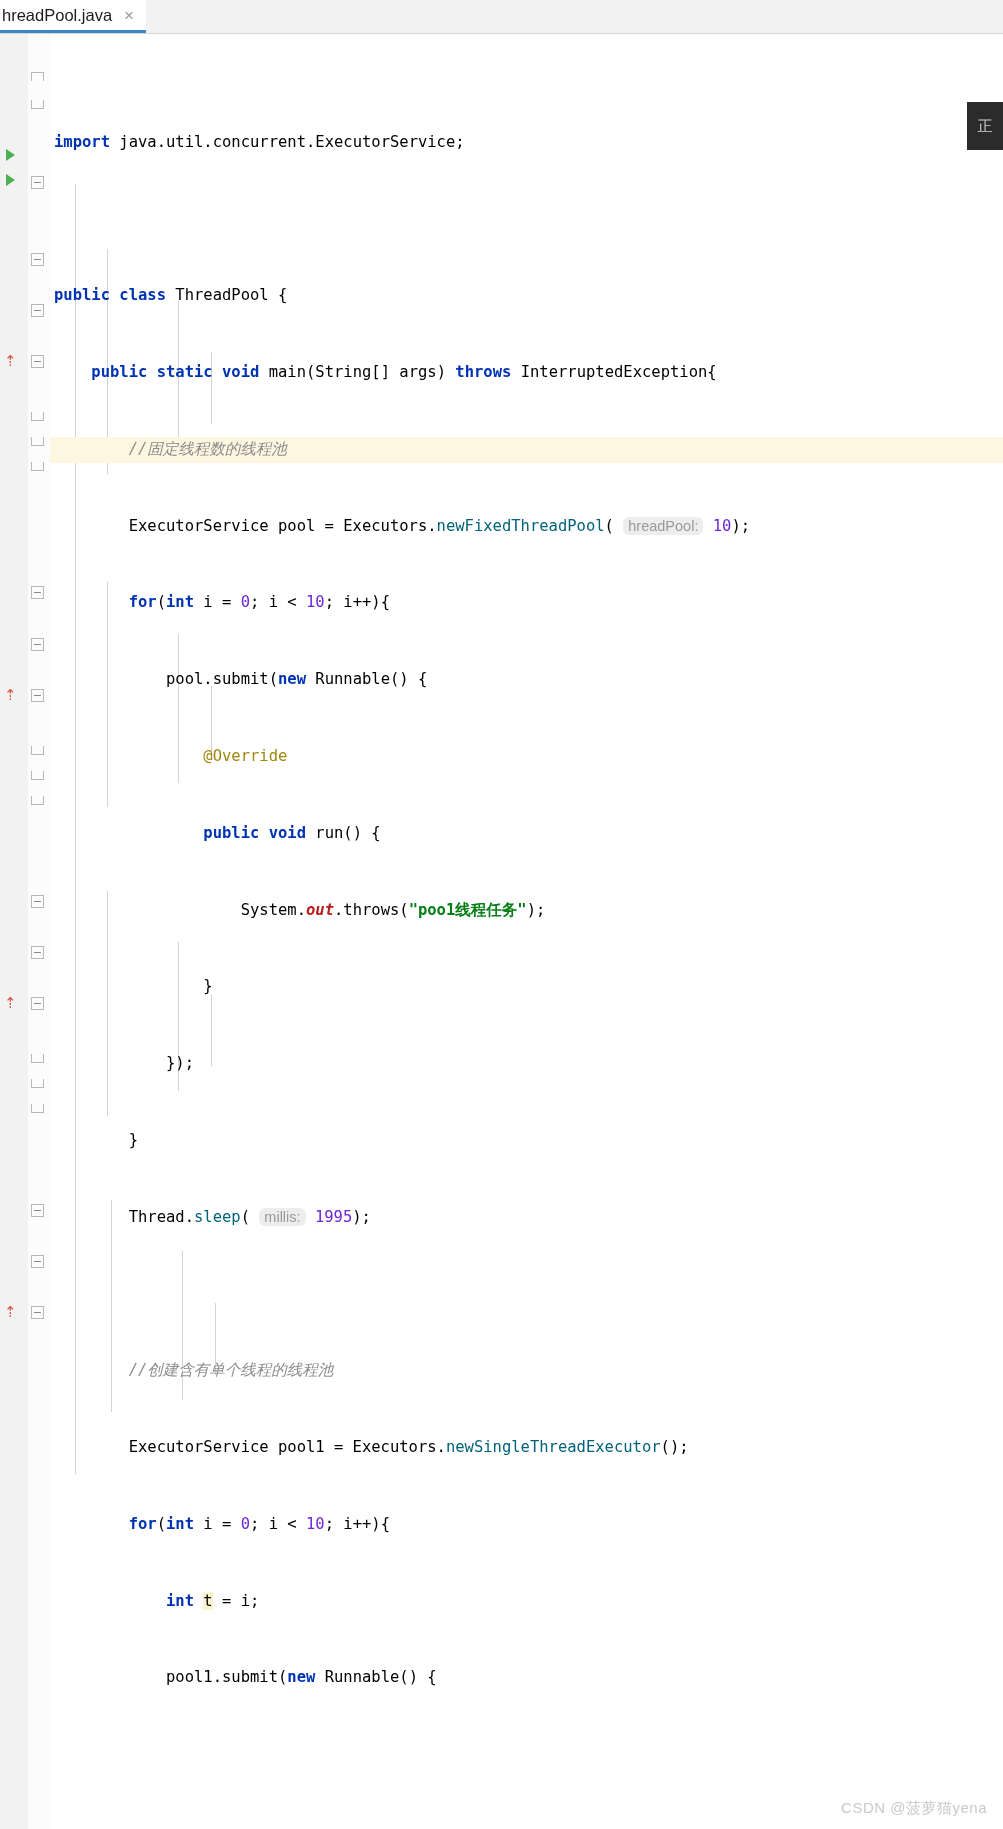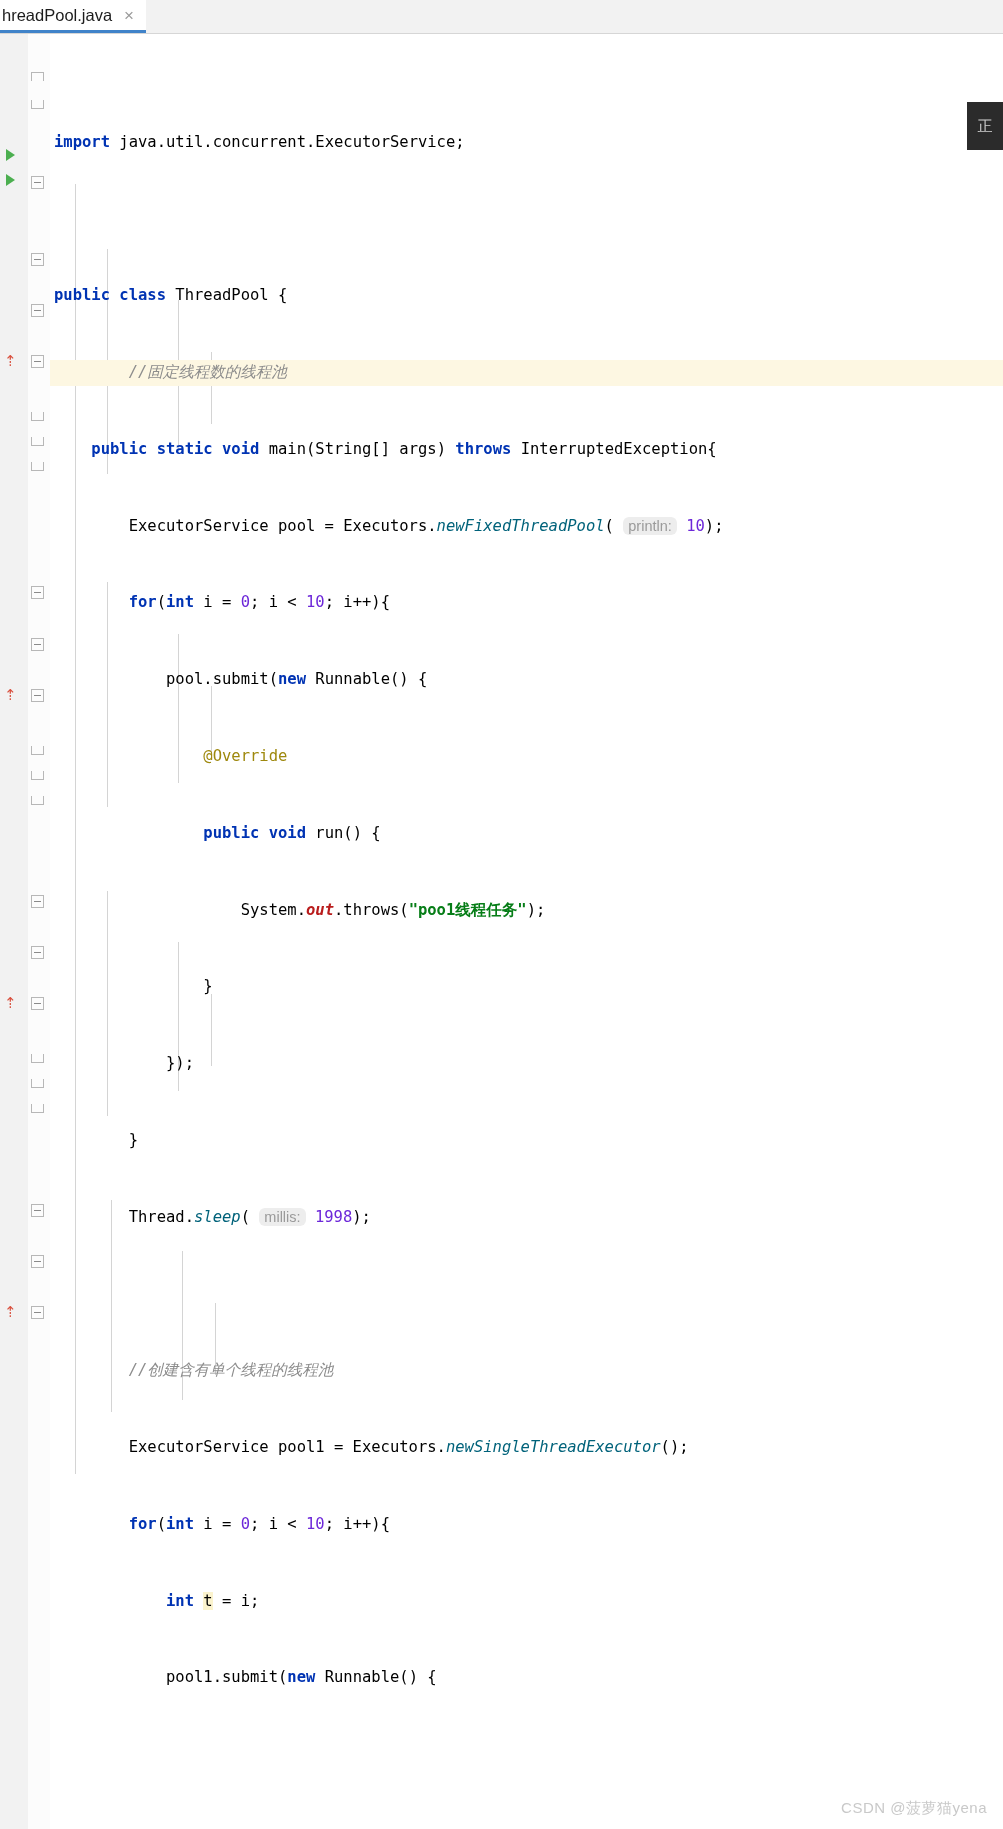--- a/index.html
+++ b/index.html
@@ -168,21 +168,21 @@
   .ln.hl {
     background: #fdf7e2;
   }
 
   
   .kw   { color: #0033b3; font-weight: bold; }
   .num  { color: #6d28d9; }
   .str  { color: #067d17; font-weight: bold; }
   .cmt  { color: #8c8c8c; font-style: italic; }
   .ann  { color: #9e880d; }
-  .meth { color: #00627a; font-style: italic; }
+  .meth { color: #00627a; }
   .stat { color: #b91c1c; font-style: italic; font-weight: bold; }
   .cls  { color: #000000; }
   .plain{ color: #000000; }
   .hint {
     background: #ededed;
     color: #9a9a9a;
     border-radius: 6px;
     padding: 1px 5px;
     font-family: "Liberation Sans", sans-serif;
     font-size: 14.5px;
@@ -280,32 +280,32 @@
   <div class="vline" style="left:211px; top:960px; height:72px;"></div>
   <div class="vline" style="left:215px; top:1269px; height:72px;"></div>
 
   <div id="inspect-badge">正</div>
 
   <div id="code">
 
     <div class="ln" style="margin-top:7px"><span class="kw">import</span> <span class="plain">java.util.concurrent.ExecutorService;</span></div>
     <div class="ln"></div>
     <div class="ln"><span class="kw">public</span> <span class="kw">class</span> <span class="cls">ThreadPool {</span></div>
+    <div class="ln">    <span class="kw">public</span> <span class="kw">static</span> <span class="kw">void</span> <span class="plain">main(String[] args)</span> <span class="kw">throws</span> <span class="plain">InterruptedException{</span></div>
     <div class="ln hl">        <span class="cmt">//固定线程数的线程池</span></div>
-    <div class="ln">    <span class="kw">public</span> <span class="kw">static</span> <span class="kw">void</span> <span class="plain">main(String[] args)</span> <span class="kw">throws</span> <span class="plain">InterruptedException{</span></div>
-    <div class="ln">        <span class="plain">ExecutorService pool = Executors.</span><span class="meth">newFixedThreadPool</span><span class="plain">(</span> <span class="hint">println:</span> <span class="num">10</span><span class="plain">);</span></div>
+    <div class="ln">        <span class="plain">ExecutorService pool = Executors.</span><span class="meth">newFixedThreadPool</span><span class="plain">(</span> <span class="hint">hreadPool:</span> <span class="num">10</span><span class="plain">);</span></div>
     <div class="ln">        <span class="kw">for</span><span class="plain">(</span><span class="kw">int</span> <span class="plain">i = </span><span class="num">0</span><span class="plain">; i &lt; </span><span class="num">10</span><span class="plain">; i++){</span></div>
     <div class="ln">            <span class="plain">pool.submit(</span><span class="kw">new</span> <span class="plain">Runnable() {</span></div>
     <div class="ln">                <span class="ann">@Override</span></div>
     <div class="ln">                <span class="kw">public</span> <span class="kw">void</span> <span class="plain">run() {</span></div>
     <div class="ln">                    <span class="plain">System.</span><span class="stat">out</span><span class="plain">.throws(</span><span class="str">"poo1线程任务"</span><span class="plain">);</span></div>
     <div class="ln">                <span class="plain">}</span></div>
     <div class="ln">            <span class="plain">});</span></div>
     <div class="ln">        <span class="plain">}</span></div>
-    <div class="ln">        <span class="plain">Thread.</span><span class="meth">sleep</span><span class="plain">(</span> <span class="hint">millis:</span> <span class="num">1998</span><span class="plain">);</span></div>
+    <div class="ln">        <span class="plain">Thread.</span><span class="meth">sleep</span><span class="plain">(</span> <span class="hint">millis:</span> <span class="num">1995</span><span class="plain">);</span></div>
     <div class="ln"></div>
     <div class="ln">        <span class="cmt">//创建含有单个线程的线程池</span></div>
     <div class="ln">        <span class="plain">ExecutorService pool1 = Executors.</span><span class="meth">newSingleThreadExecutor</span><span class="plain">();</span></div>
     <div class="ln">        <span class="kw">for</span><span class="plain">(</span><span class="kw">int</span> <span class="plain">i = </span><span class="num">0</span><span class="plain">; i &lt; </span><span class="num">10</span><span class="plain">; i++){</span></div>
     <div class="ln">            <span class="kw">int</span> <span class="hl-var">t</span><span class="plain"> = i;</span></div>
     <div class="ln">            <span class="plain">pool1.submit(</span><span class="kw">new</span> <span class="plain">Runnable() {</span></div>
     
     
     
     

